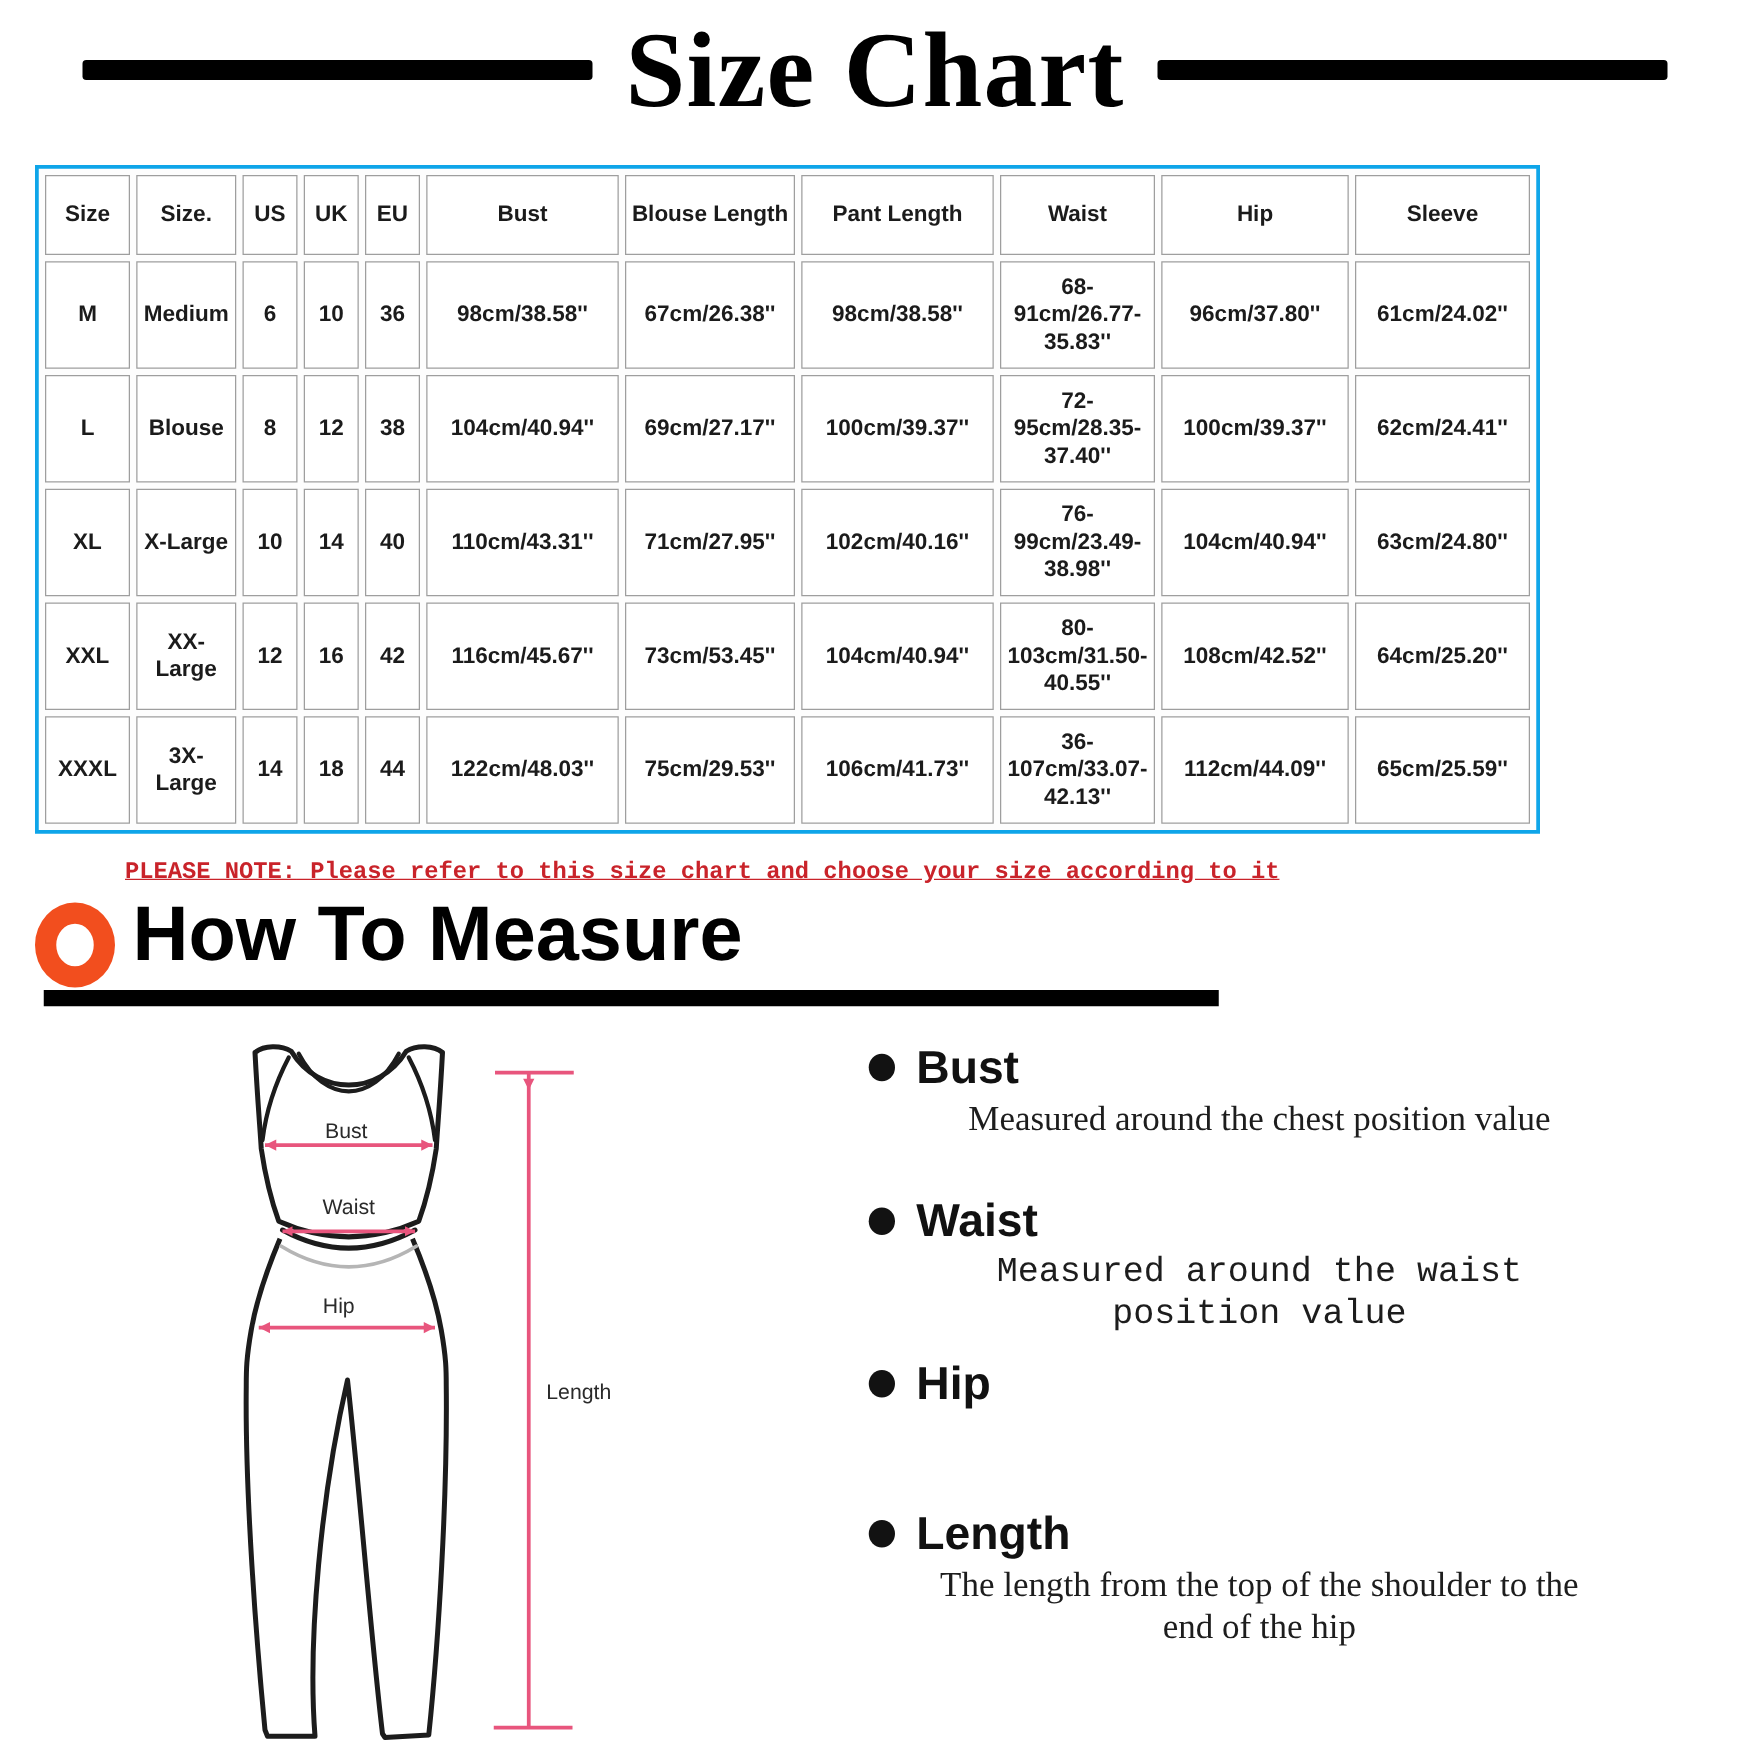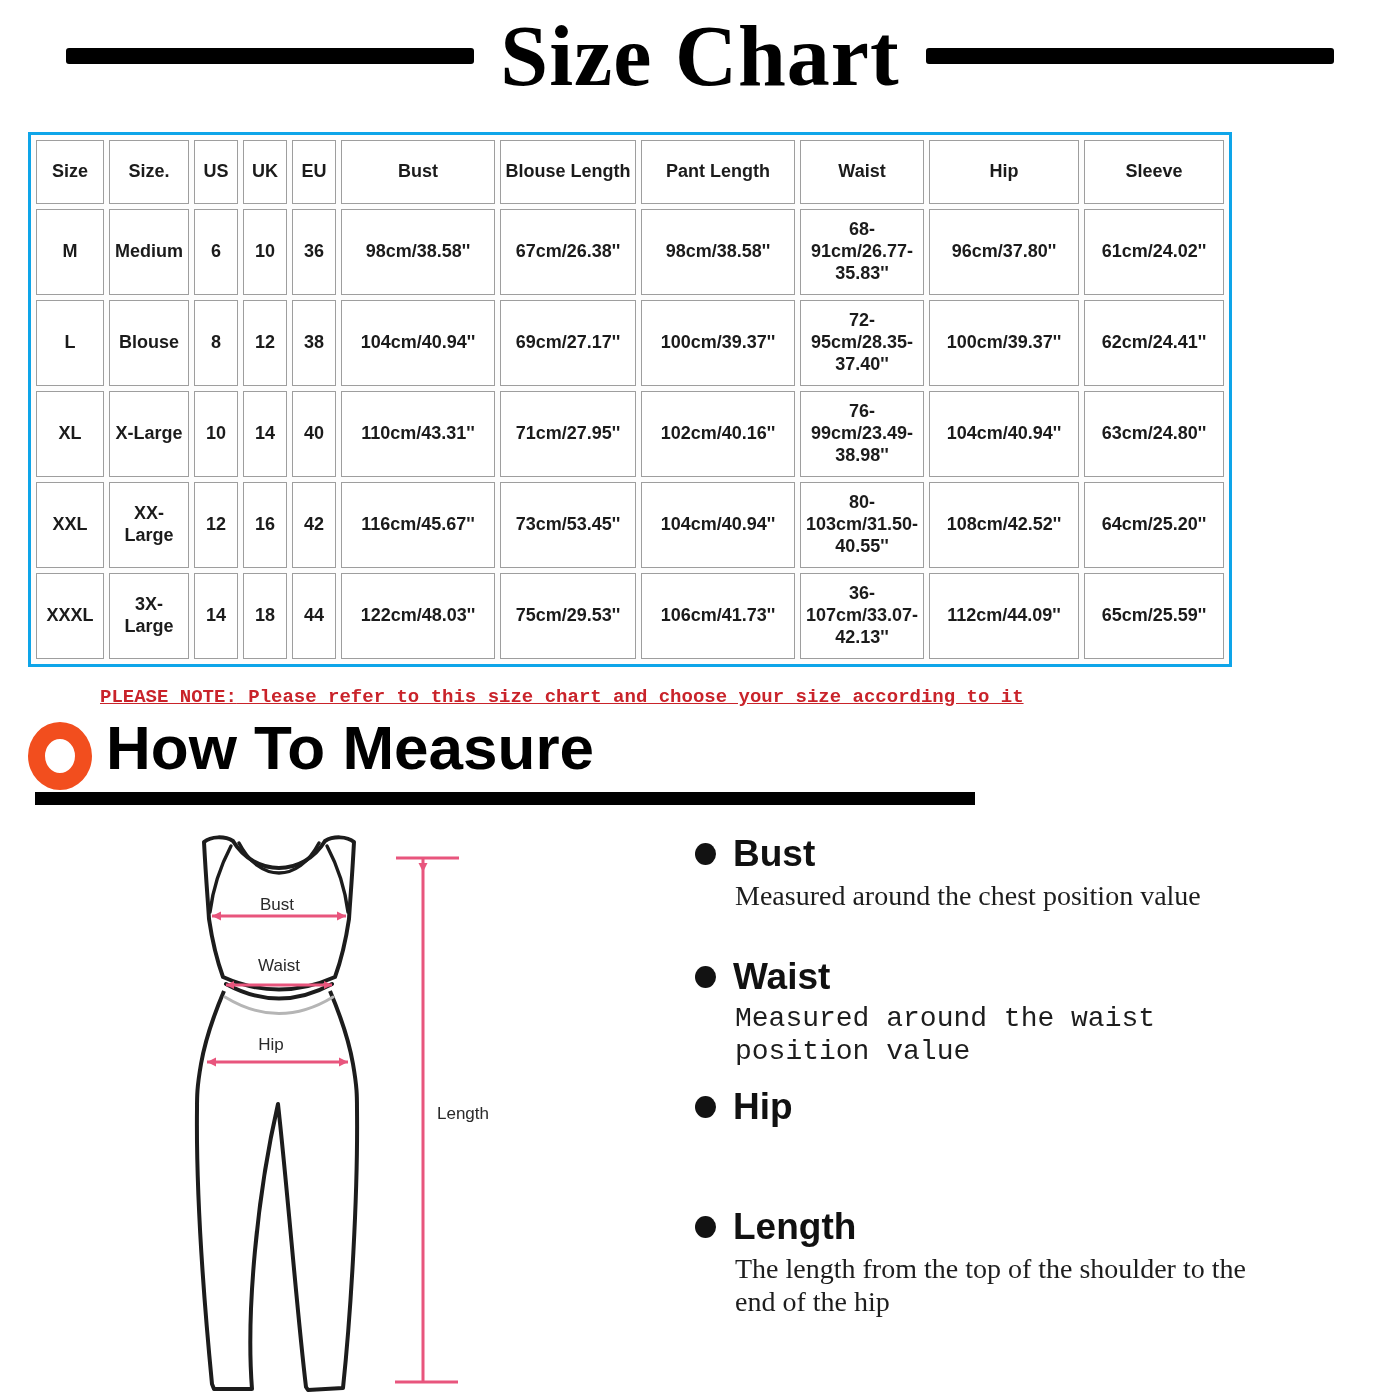--- a/index.html
+++ b/index.html
@@ -42,21 +42,21 @@
   .pink{fill:none;stroke:var(--measure-line-pink);stroke-width:3;}
   .pink-fill{fill:var(--measure-line-pink);stroke:none;}
   .diag-label{font-family:"Liberation Sans",sans-serif;font-size:17px;fill:#2a2a2a;paint-order:stroke;stroke:#ffffff;stroke-width:7px;}
 
   
   .m-item{position:absolute;left:695px;width:585px;}
   .m-item.i0{top:835px}.m-item.i1{top:958px}.m-item.i2{top:1088px}.m-item.i3{top:1208px}
   .m-head{display:flex;align-items:center;gap:17px;}
   .m-bullet{width:21px;height:22px;border-radius:50%;background:#121212;flex:0 0 auto;}
   .m-name{font-size:37px;font-weight:bold;color:#111;line-height:1.05;}
-  .m-desc{margin-left:40px;margin-top:5px;font-family:"Liberation Serif",serif;font-size:28px;color:#1d1d1d;line-height:1.2;}
+  .m-desc{margin-left:40px;margin-top:5px;font-family:"Liberation Serif",serif;font-size:28px;color:#1d1d1d;line-height:1.2;text-align:center;}
   .m-desc.mono{font-family:"Liberation Mono",monospace;font-size:28px;}
 </style>
 </head>
 <body>
 
 <div class="canvas">
 
   <div class="title-row">
     <div class="title-bar"></div>
     <div class="page-title">Size Chart</div>

